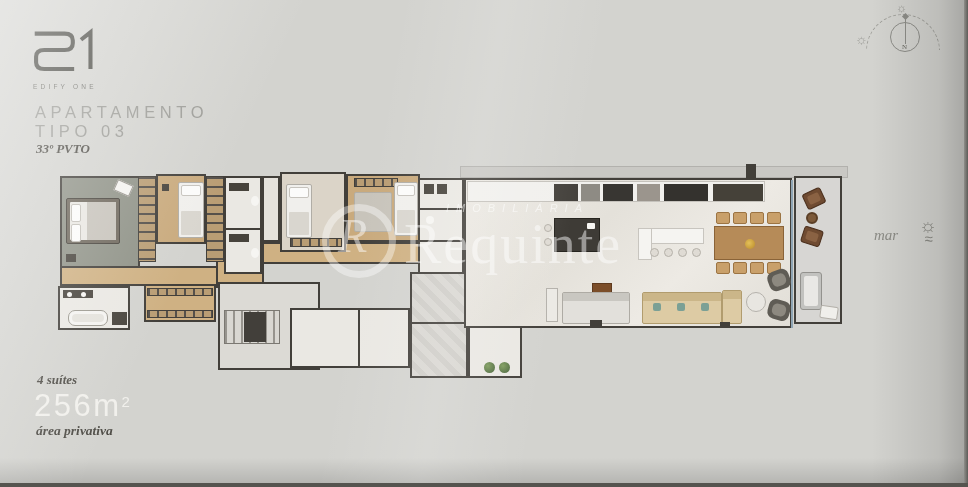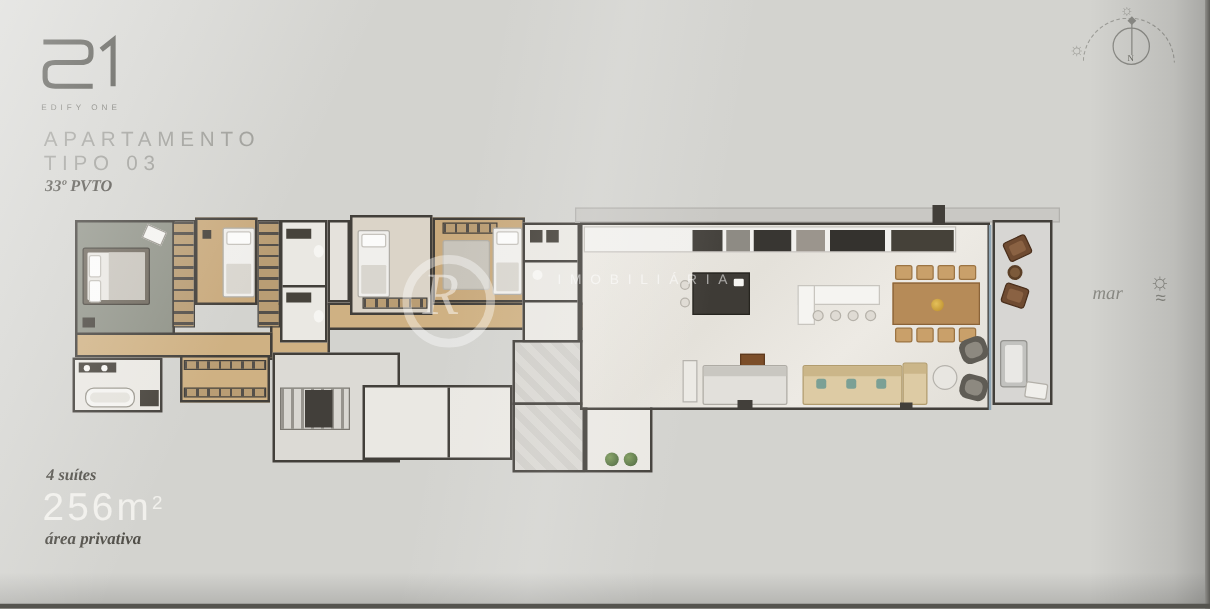--- a/index.html
+++ b/index.html
@@ -99,21 +99,21 @@
   .daybed{background:#c2c2bf;border:1px solid #93928e;border-radius:3px;}
   .daybed::after{content:"";position:absolute;inset:3px;background:#e9e8e5;border-radius:2px;}
   .lounge{background:#f0efeb;border:1px solid #b3b0a9;border-radius:2px;}
   .shelf{background:#eceae5;border:1px solid #b5b2ac;}
   .brown-art{background:#7c4e29;border:1px solid #5e3a1e;}
 
   
   .wm{position:absolute;z-index:6;pointer-events:none;}
   .wm-ring{left:322px;top:204px;width:74px;height:74px;border:7px solid rgba(255,255,255,.40);border-radius:50%;box-sizing:border-box;}
   .wm-mono{left:338px;top:208px;font-family:"Liberation Serif",serif;font-style:italic;font-size:48px;color:rgba(255,255,255,.48);}
-  .wm-tag{left:446px;top:218px;font-size:11px;letter-spacing:7px;color:rgba(255,255,255,.55);}
+  .wm-tag{left:446px;top:202px;font-size:11px;letter-spacing:7px;color:rgba(255,255,255,.55);font-style:italic;}
   .wm-name{left:404px;top:212px;font-family:"Liberation Serif",serif;font-size:56px;letter-spacing:2px;color:rgba(255,255,255,.48);}
 </style>
 </head>
 <body>
 
 <div class="page">
   <div class="sheen"></div>
   <div class="edge-right"></div>
   <div class="edge-bottom"></div>
 
@@ -291,13 +291,14 @@
       <div class="furn btable" style="left:10px;top:34px;width:12px;height:12px;"></div>
       <div class="furn bchair" style="left:6px;top:50px;width:20px;height:17px;transform:rotate(18deg);"></div>
       <div class="furn daybed" style="left:4px;top:94px;width:22px;height:38px;"></div>
       <div class="furn lounge" style="left:24px;top:128px;width:18px;height:13px;transform:rotate(8deg);"></div>
     </div>
   </div>
 
   <div class="wm wm-ring"></div>
   <div class="wm wm-mono">R</div>
   <div class="wm wm-tag">IMOBILIÁRIA</div>
+  <div class="wm wm-name">Requinte</div>
 </div>
 
 </body></html>

